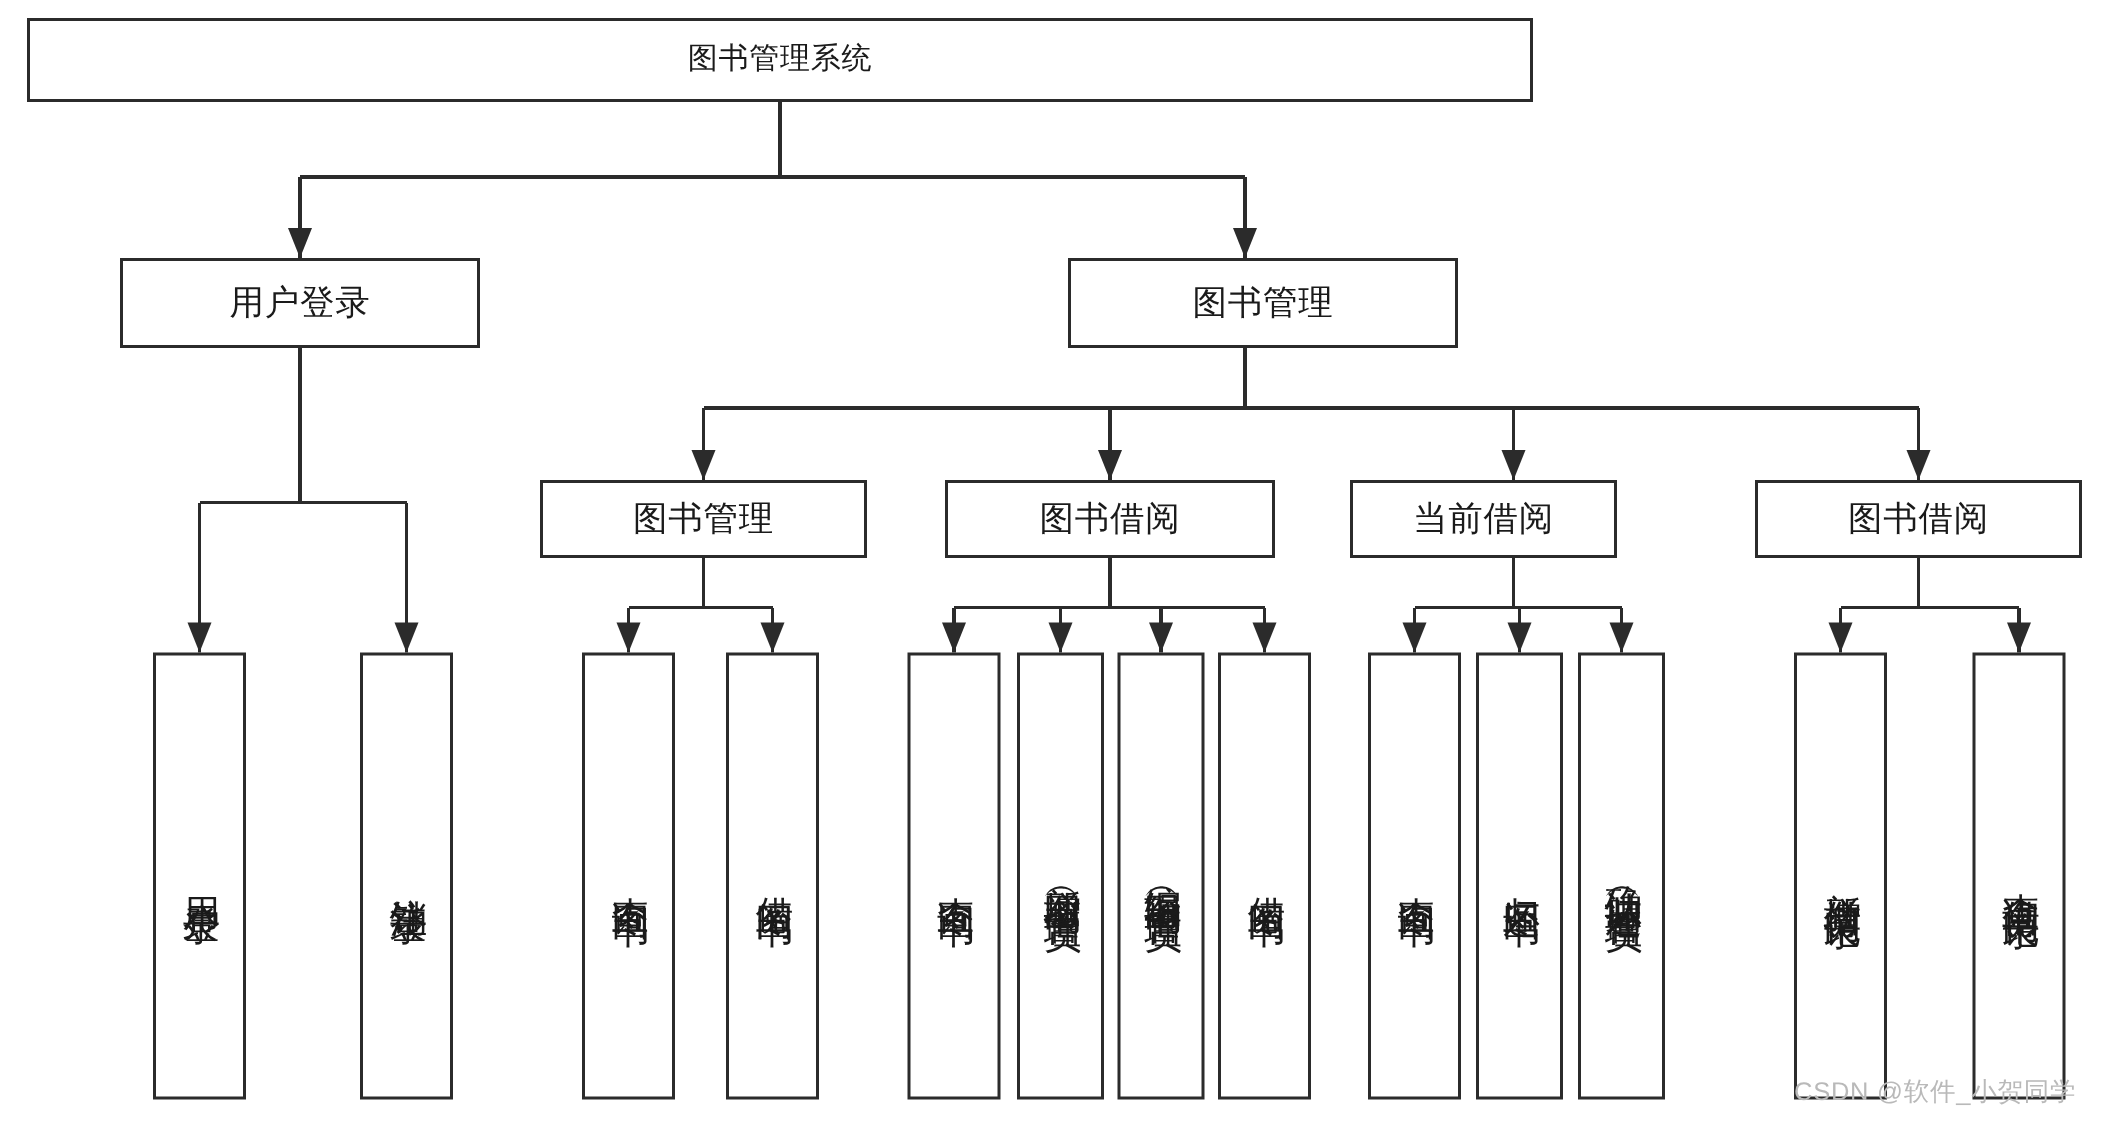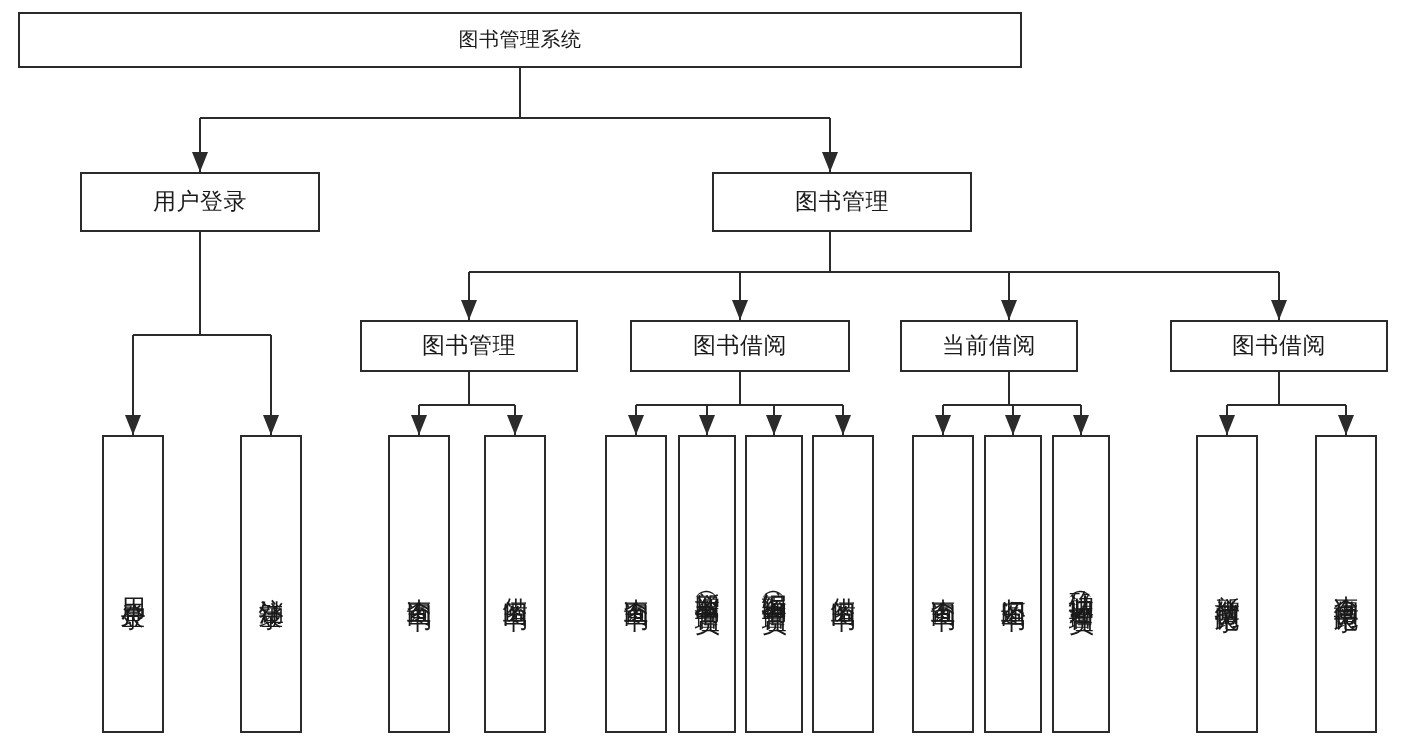--- a/index.html
+++ b/index.html
@@ -179,13 +179,14 @@
         <span class="node-label" style="color: rgb(26, 26, 26);">确认归还（管理员）</span>
       </div>
       <div class="node vertical" style="left: 1196px; top: 435px; width: 62px; height: 298px; border-color: rgb(43, 43, 43); background: rgb(255, 255, 255);">
         <span class="node-label" style="color: rgb(26, 26, 26);">新增借阅记录</span>
       </div>
       <div class="node vertical" style="left: 1315px; top: 435px; width: 62px; height: 298px; border-color: rgb(43, 43, 43); background: rgb(255, 255, 255);">
         <span class="node-label" style="color: rgb(26, 26, 26);">查询借阅记录</span>
       </div>
     </div>
 
+  <div class="watermark" style="left:1196px; top:716px;">CSDN @软件_小贺同学</div>
 </div>
 
 </body></html>

